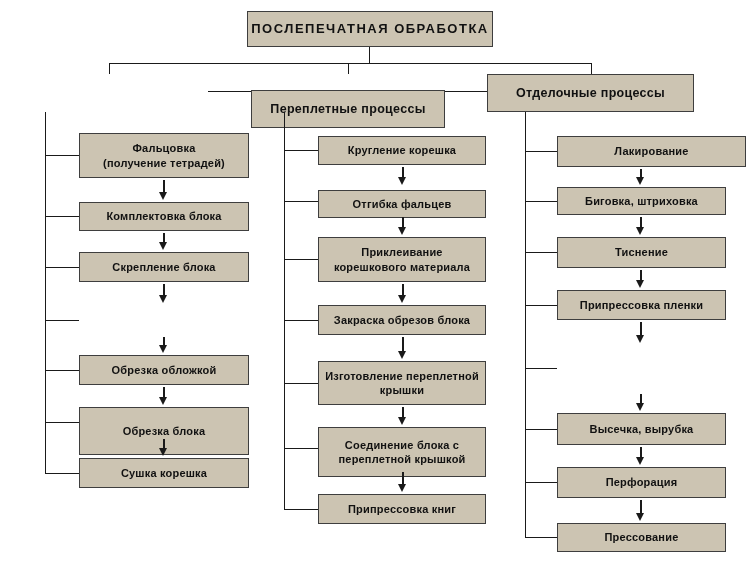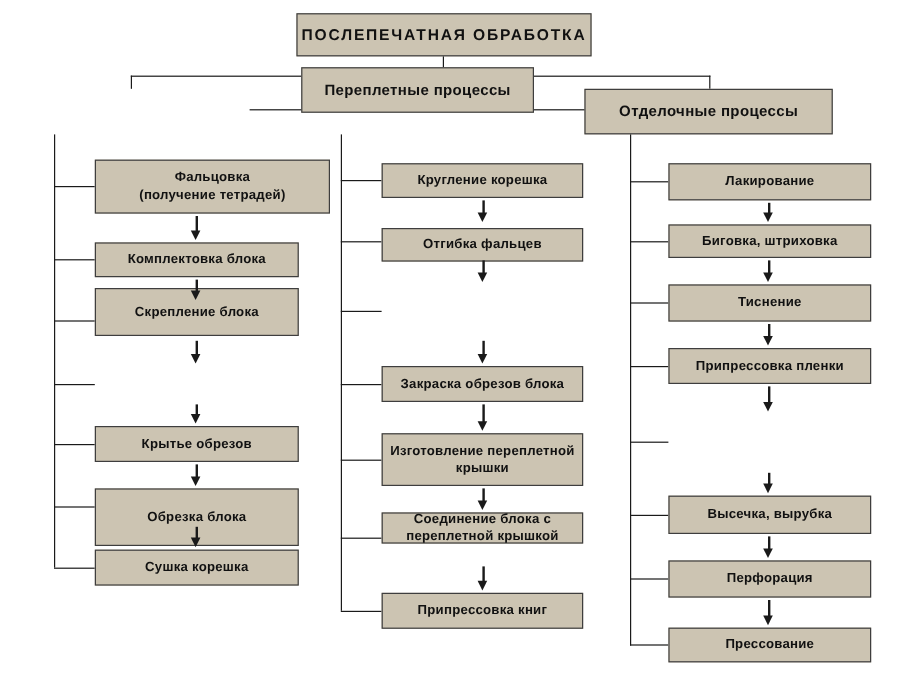--- a/index.html
+++ b/index.html
@@ -48,21 +48,21 @@
 <div class="canvas">
 
   <div class="box title" style="left:247px;top:11px;width:246px;height:36px">ПОСЛЕПЕЧАТНАЯ ОБРАБОТКА</div>
 
   <div class="vl" style="left:369px;top:47px;height:16px"></div>
   <div class="hl" style="left:109px;top:63px;width:483px"></div>
   <div class="vl" style="left:109px;top:63px;height:11px"></div>
   <div class="vl" style="left:348px;top:63px;height:11px"></div>
   <div class="vl" style="left:591px;top:63px;height:11px"></div>
 
-  <div class="box header" style="left:251px;top:56px;width:194px;height:38px">Переплетные процессы</div>
+  <div class="box header" style="left:251px;top:90px;width:194px;height:38px">Переплетные процессы</div>
   <div class="box header" style="left:487px;top:74px;width:207px;height:38px">Отделочные процессы</div>
 
   <div class="hl" style="left:208px;top:91px;width:43px"></div>
   <div class="hl" style="left:445px;top:91px;width:42px"></div>
 
   <div class="vl" style="left:45px;top:112px;height:361px"></div>
   <div class="vl" style="left:284px;top:112px;height:397px"></div>
   <div class="vl" style="left:525px;top:112px;height:426px"></div>
 
   <div class="hl" style="left:45px;top:155px;width:34px"></div>
@@ -83,52 +83,54 @@
 
   <div class="hl" style="left:525px;top:151px;width:32px"></div>
   <div class="hl" style="left:525px;top:201px;width:32px"></div>
   <div class="hl" style="left:525px;top:252px;width:32px"></div>
   <div class="hl" style="left:525px;top:305px;width:32px"></div>
   <div class="hl" style="left:525px;top:368px;width:32px"></div>
   <div class="hl" style="left:525px;top:429px;width:32px"></div>
   <div class="hl" style="left:525px;top:482px;width:32px"></div>
   <div class="hl" style="left:525px;top:537px;width:32px"></div>
 
-  <div class="box" style="left:79px;top:133px;width:196px;height:45px">Фальцовка
+  <div class="box" style="left:79px;top:133px;width:170px;height:45px">Фальцовка
 (получение тетрадей)</div>
   <div class="box" style="left:79px;top:202px;width:170px;height:29px">Комплектовка блока</div>
-  <div class="box" style="left:79px;top:240px;width:170px;height:40px">Скрепление блока</div>
-  <div class="box" style="left:79px;top:355px;width:170px;height:30px">Крытье обрезов</div>
+  <div class="box" style="left:79px;top:252px;width:170px;height:30px">Скрепление блока</div>
+  <div class="box" style="left:79px;top:355px;width:170px;height:30px">Обрезка обложкой</div>
   <div class="box" style="left:79px;top:407px;width:170px;height:48px">Обрезка блока</div>
   <div class="box" style="left:79px;top:458px;width:170px;height:30px">Сушка корешка</div>
 
   <div class="arrow" style="left:159px;top:180px;height:20px"></div>
   <div class="arrow" style="left:159px;top:233px;height:17px"></div>
   <div class="arrow" style="left:159px;top:284px;height:19px"></div>
   <div class="arrow" style="left:159px;top:337px;height:16px"></div>
   <div class="arrow" style="left:159px;top:387px;height:18px"></div>
   <div class="arrow" style="left:159px;top:439px;height:17px"></div>
 
   <div class="box" style="left:318px;top:136px;width:168px;height:29px">Кругление корешка</div>
   <div class="box" style="left:318px;top:190px;width:168px;height:28px">Отгибка фальцев</div>
+  <div class="box" style="left:318px;top:237px;width:168px;height:45px">Приклеивание
+корешкового материала</div>
   <div class="box" style="left:318px;top:305px;width:168px;height:30px">Закраска обрезов блока</div>
   <div class="box" style="left:318px;top:361px;width:168px;height:44px">Изготовление переплетной
 крышки</div>
-  <div class="box" style="left:318px;top:427px;width:168px;height:26px">Соединение блока с
+  <div class="box" style="left:318px;top:427px;width:168px;height:50px">Соединение блока с
 переплетной крышкой</div>
   <div class="box" style="left:318px;top:494px;width:168px;height:30px">Припрессовка книг</div>
 
   <div class="arrow" style="left:398px;top:167px;height:18px"></div>
   <div class="arrow" style="left:398px;top:217px;height:18px"></div>
   <div class="arrow" style="left:398px;top:284px;height:19px"></div>
   <div class="arrow" style="left:398px;top:337px;height:22px"></div>
   <div class="arrow" style="left:398px;top:407px;height:18px"></div>
   <div class="arrow" style="left:398px;top:472px;height:20px"></div>
 
-  <div class="box" style="left:557px;top:136px;width:169px;height:31px">Лакирование</div>
+  <div class="box" style="left:557px;top:136px;width:189px;height:31px">Лакирование</div>
   <div class="box" style="left:557px;top:187px;width:169px;height:28px">Биговка, штриховка</div>
   <div class="box" style="left:557px;top:237px;width:169px;height:31px">Тиснение</div>
   <div class="box" style="left:557px;top:290px;width:169px;height:30px">Припрессовка пленки</div>
   <div class="box" style="left:557px;top:413px;width:169px;height:32px">Высечка, вырубка</div>
   <div class="box" style="left:557px;top:467px;width:169px;height:31px">Перфорация</div>
   <div class="box" style="left:557px;top:523px;width:169px;height:29px">Прессование</div>
 
   <div class="arrow" style="left:636px;top:169px;height:16px"></div>
   <div class="arrow" style="left:636px;top:217px;height:18px"></div>
   <div class="arrow" style="left:636px;top:270px;height:18px"></div>

